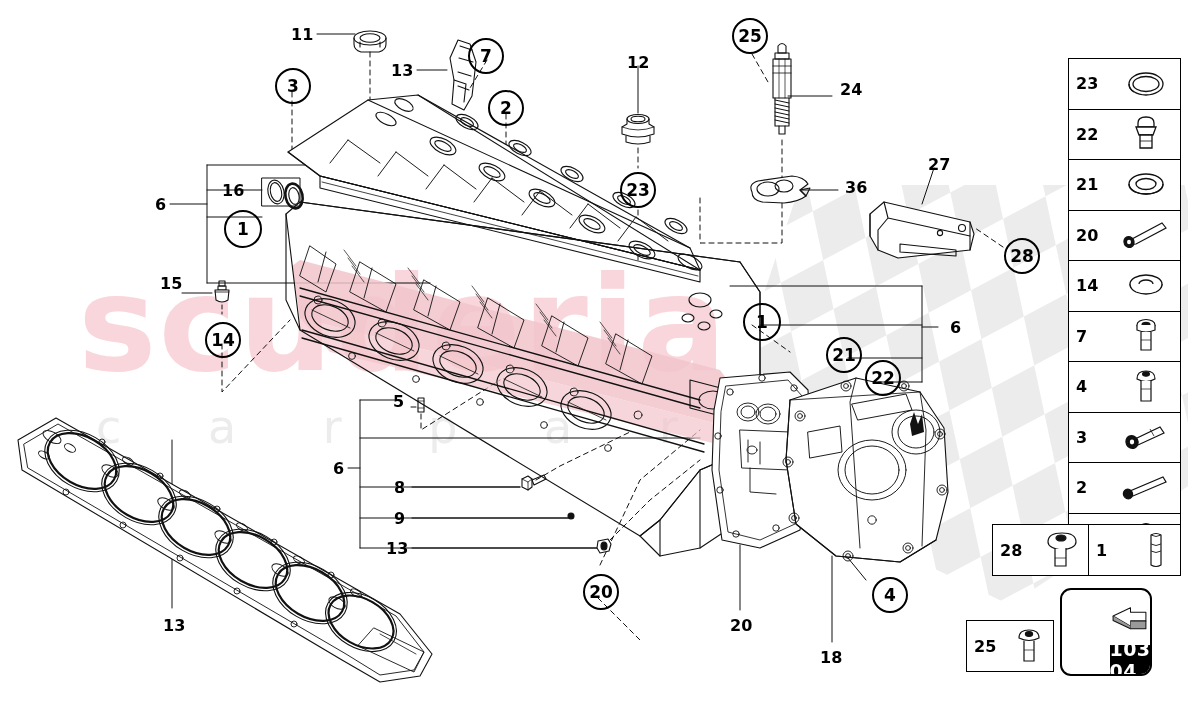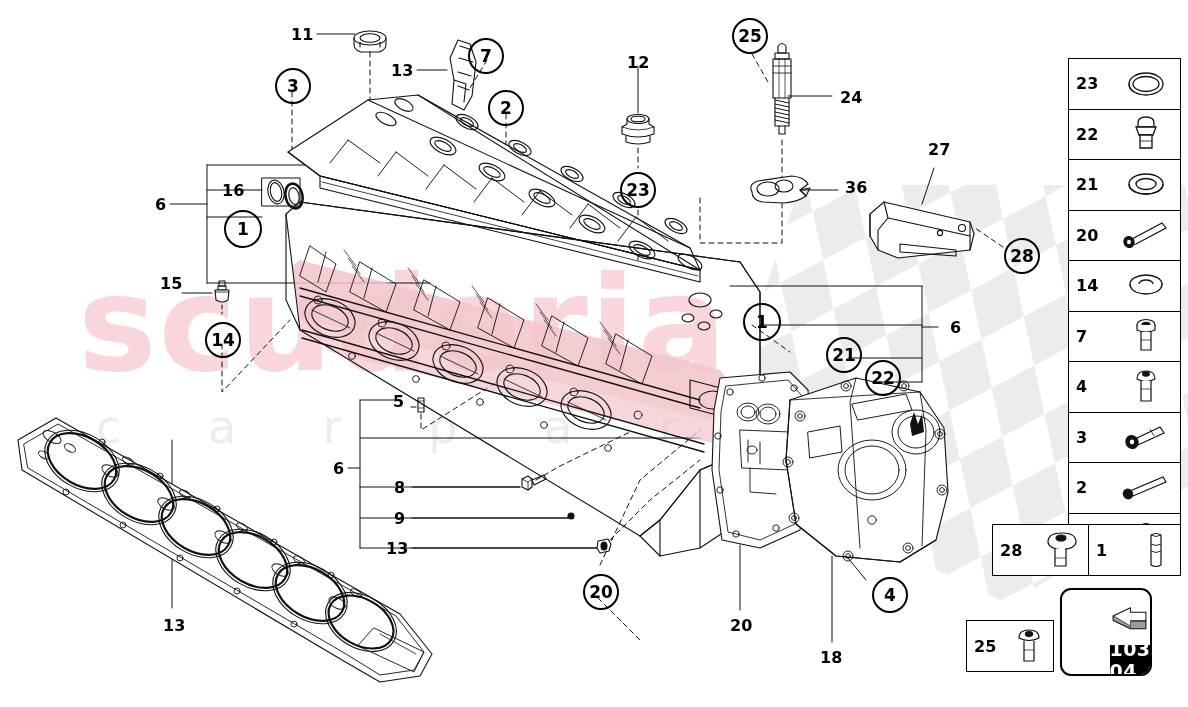--- a/index.html
+++ b/index.html
@@ -592,23 +592,23 @@
   <div class="bubble" style="left:583px;top:574px;width:36px;height:36px;">
       <span>20</span>
     </div>
   <div class="bubble" style="left:872px;top:577px;width:36px;height:36px;">
       <span>4</span>
     </div>
 
   <div class="numlab" style="left:291px;top:25px;">11</div>
   <div class="numlab" style="left:391px;top:61px;">13</div>
   <div class="numlab" style="left:627px;top:53px;">12</div>
-  <div class="numlab" style="left:840px;top:88px;">24</div>
+  <div class="numlab" style="left:840px;top:80px;">24</div>
   <div class="numlab" style="left:845px;top:178px;">36</div>
-  <div class="numlab" style="left:928px;top:140px;">27</div>
+  <div class="numlab" style="left:928px;top:155px;">27</div>
   <div class="numlab" style="left:222px;top:181px;">16</div>
   <div class="numlab" style="left:155px;top:195px;">6</div>
   <div class="numlab" style="left:160px;top:274px;">15</div>
   <div class="numlab" style="left:950px;top:318px;">6</div>
   <div class="numlab" style="left:393px;top:392px;">5</div>
   <div class="numlab" style="left:333px;top:459px;">6</div>
   <div class="numlab" style="left:394px;top:478px;">8</div>
   <div class="numlab" style="left:394px;top:509px;">9</div>
   <div class="numlab" style="left:386px;top:539px;">13</div>
   <div class="numlab" style="left:163px;top:616px;">13</div>

